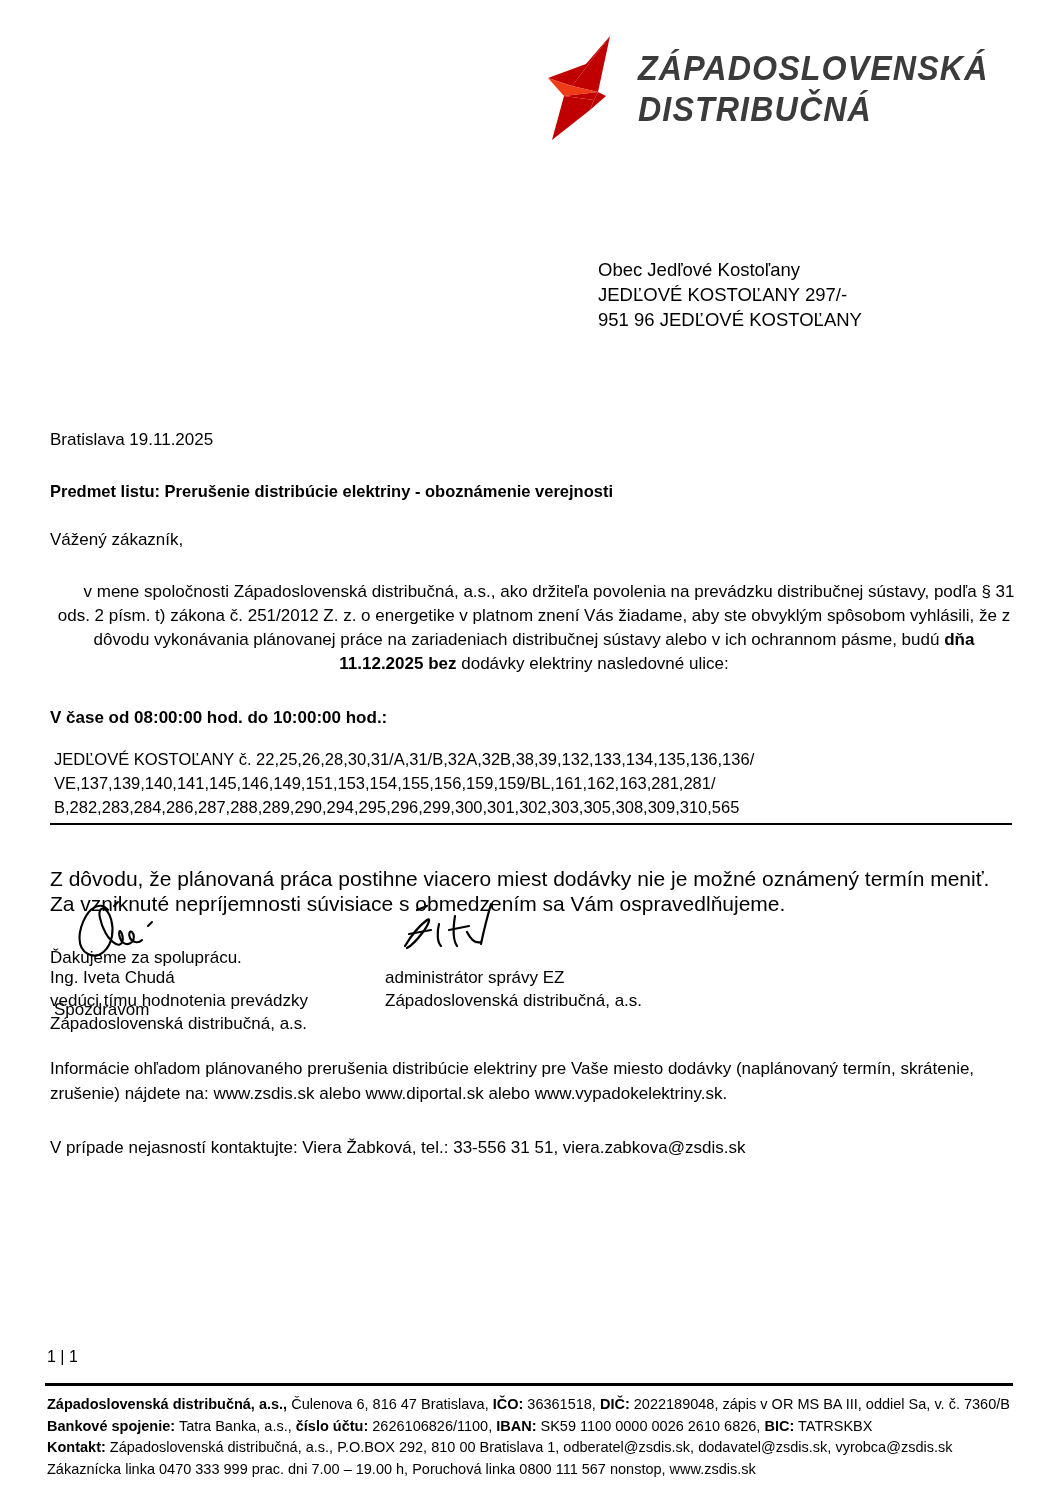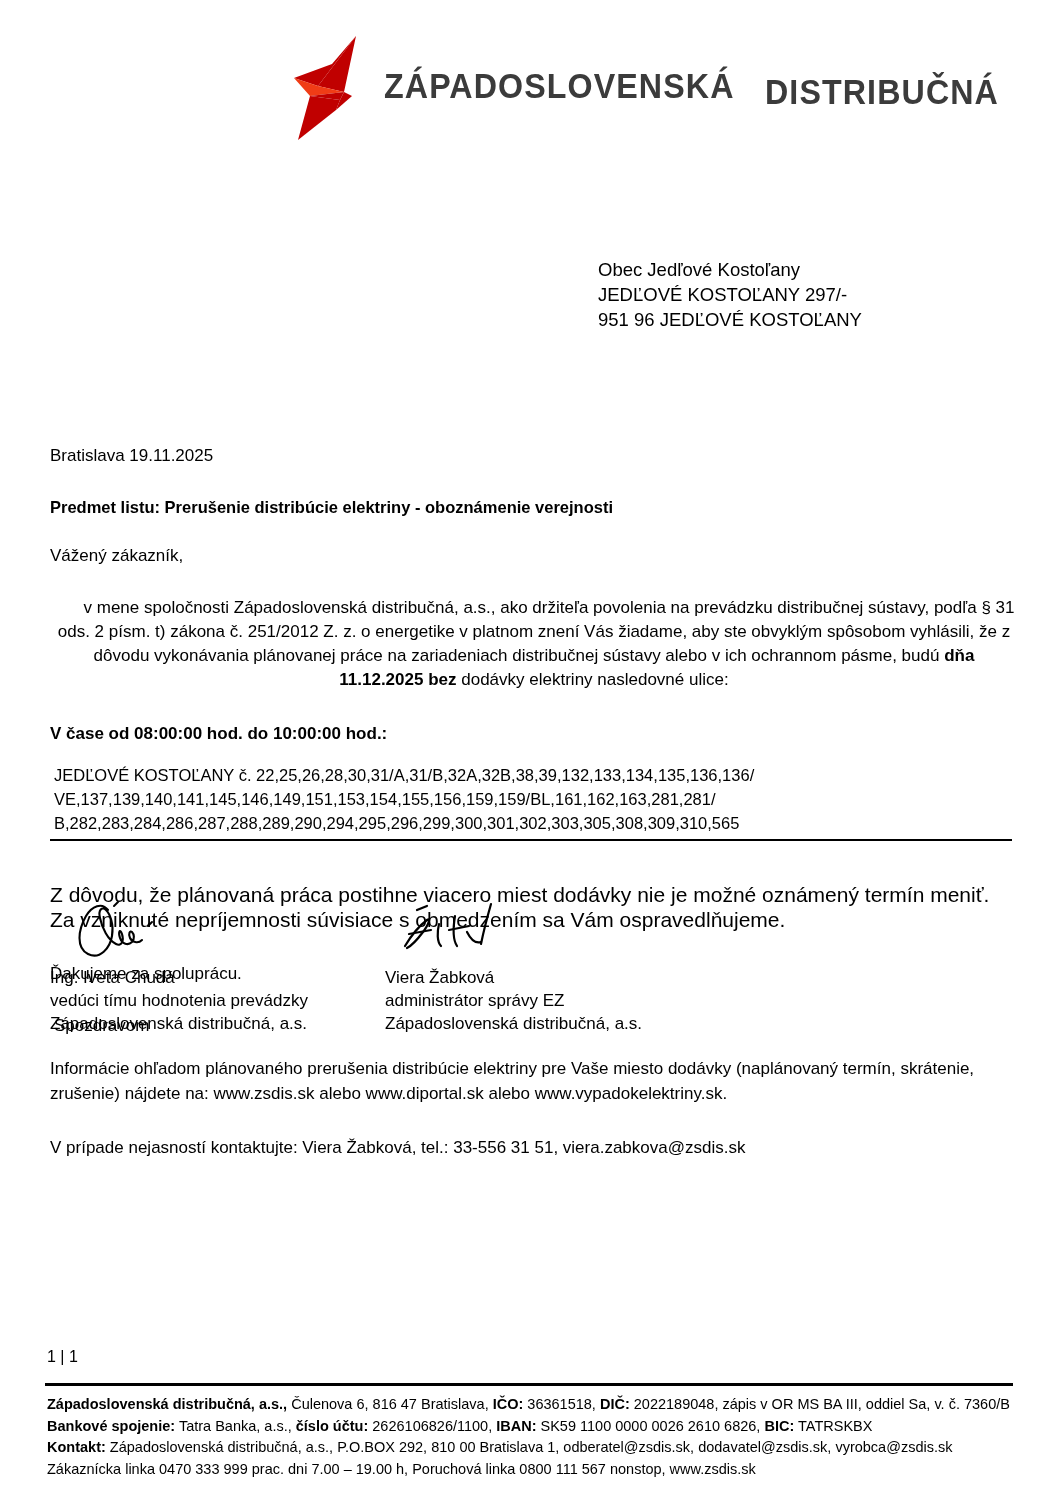--- a/index.html
+++ b/index.html
@@ -34,23 +34,24 @@
     gap: 18px;
   }
   .logo-mark {
     width: 74px;
     height: 108px;
     flex: 0 0 auto;
     display: block;
   }
   .logo-text {
     display: flex;
-    flex-direction: row;
+    flex-direction: column;
     justify-content: flex-end;
     line-height: 1.0;
+    font-style: italic;
   }
   .logo-line {
     font-family: "Liberation Sans Narrow", "Liberation Sans", sans-serif;
     font-weight: bold;
     font-size: 35px;
     letter-spacing: 1.2px;
     color: #3b3b3b;
     transform: scaleX(0.92);
     transform-origin: left center;
     white-space: nowrap;
@@ -70,21 +71,21 @@
   
   .body-area {
     position: absolute;
     left: 50px;
     top: 430px;
     width: 968px;
   }
 
   .date-line {
     font-size: 17px;
-    margin: 16px 0 32px 0;
+    margin: 0 0 32px 0;
   }
   .subject {
     font-size: 16.5px;
     font-weight: bold;
     margin: 0 0 29px 0;
   }
   .salutation {
     font-size: 17px;
     margin: 0 0 30px 0;
   }
@@ -265,21 +266,20 @@
         <path d="M8,46 C14,36 22,26 30,20 C34,17 32,24 26,32 C20,40 14,46 10,48" fill="none" stroke="#000" stroke-width="2.2" stroke-linecap="round"></path>
         <path d="M12,34 L34,30" fill="none" stroke="#000" stroke-width="2.2" stroke-linecap="round"></path>
         <path d="M20,10 L30,6" fill="none" stroke="#000" stroke-width="2.2" stroke-linecap="round"></path>
         <path d="M42,24 C40,32 40,42 44,46" fill="none" stroke="#000" stroke-width="2.2" stroke-linecap="round"></path>
         <path d="M58,16 C56,28 56,40 60,46" fill="none" stroke="#000" stroke-width="2.2" stroke-linecap="round"></path>
         <path d="M52,30 L72,26" fill="none" stroke="#000" stroke-width="2.2" stroke-linecap="round"></path>
         <path d="M70,32 C74,40 78,44 84,42" fill="none" stroke="#000" stroke-width="2.2" stroke-linecap="round"></path>
         <path d="M94,4 C90,18 86,34 84,44" fill="none" stroke="#000" stroke-width="2.2" stroke-linecap="round"></path>
       </svg>
       <div class="sig-lines">
-        <div class="sig-name">Viera Žabková</div>
         <div class="sig-role">administrátor správy EZ</div>
         <div class="sig-org">Západoslovenská distribučná, a.s.</div>
       </div>
     </div>
   </div>
 
   <div class="info-area">
     <p class="info-para">
       <span>Informácie ohľadom plánovaného prerušenia distribúcie elektriny pre Vaše miesto dodávky (naplánovaný termín, skrátenie,</span><br>
       <span>zrušenie) nájdete na: www.zsdis.sk alebo www.diportal.sk alebo www.vypadokelektriny.sk.</span>

